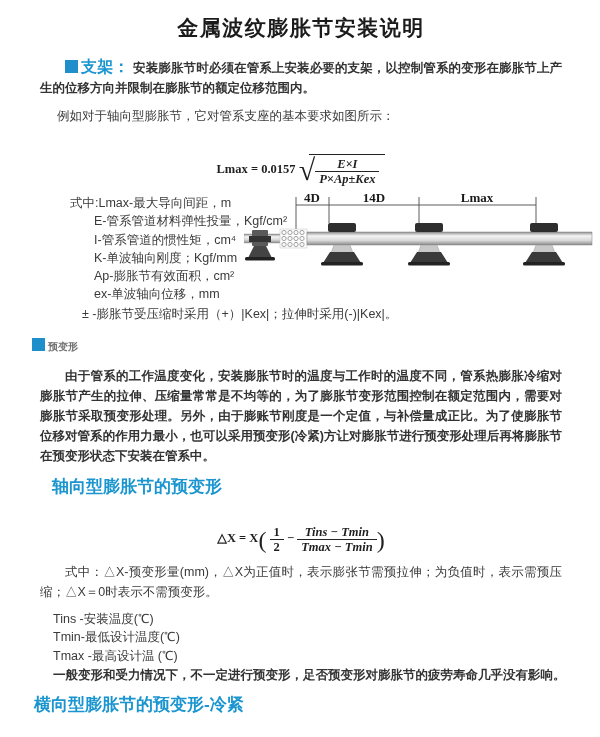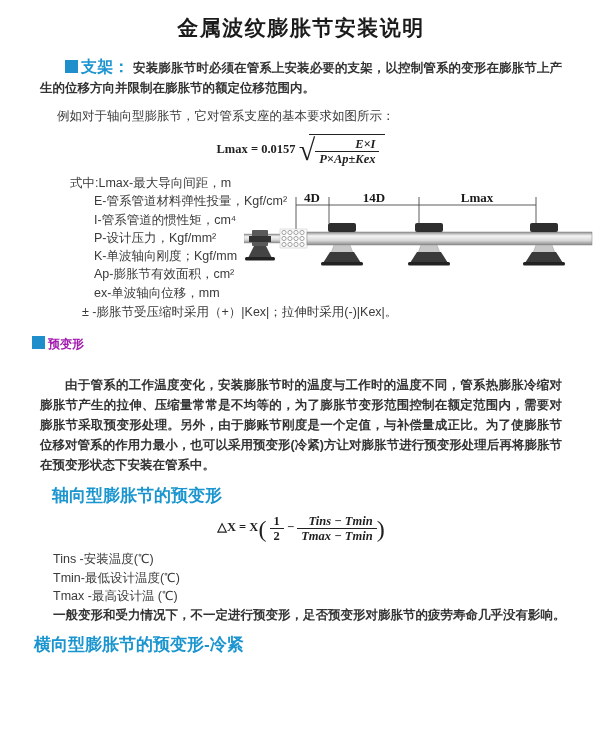--- a/index.html
+++ b/index.html
@@ -19,27 +19,27 @@
   .sec-inline-head{color:#1B95CF;font-size:16px;font-weight:bold;}
   .sq{
     display:inline-block;width:13px;height:13px;background:#1E8FCB;
     margin-right:3px;vertical-align:-1px;
   }
   .example-line{line-height:20px;margin:2px 0 0 0;}
 
   
   .formula{
     text-align:center;font-family:"Liberation Serif",serif;color:#1f1f1f;
-    font-weight:bold;margin:7px 0 7px 0;
+    font-weight:bold;margin:27px 0 7px 0;
   }
   .frac{
     display:inline-block;vertical-align:middle;text-align:center;
     line-height:1.12;font-size:12.5px;
   }
-  .frac .num{display:block;border-bottom:1.2px solid #222;padding:0 4px;text-align:right;}
+  .frac .num{display:block;border-bottom:1.2px solid #222;padding:0 4px;}
   .frac .den{display:block;padding:0 4px;}
   .sqrt-glyph{font-size:30px;font-weight:normal;vertical-align:middle;margin-right:-6px;}
   .rooted{
     display:inline-block;border-top:1.6px solid #222;vertical-align:middle;
     padding:2px 6px 0 6px;font-style:italic;
   }
   .ital{font-style:italic;}
   .big-paren{font-size:24px;font-weight:normal;vertical-align:middle;line-height:1;}
 
   
@@ -47,21 +47,21 @@
   .def-line{line-height:18.3px;margin-left:62px;white-space:nowrap;}
   .def-line.first{margin-left:38px;}
   .pm-note{line-height:19px;margin:1px 0 0 50px;white-space:nowrap;}
   .consult-line{line-height:19px;margin:1px 0 0 50px;white-space:nowrap;}
 
   
   .diagram{position:absolute;left:244px;top:192px;width:352px;height:96px;}
   .dim-label{font-family:"Liberation Serif",serif;font-weight:bold;font-size:13px;fill:#1a1a1a;}
 
   .section-head{
-    color:#a21caf;font-size:12px;font-weight:bold;margin:14px 0 22px 0;
+    color:#737373;font-size:10px;font-weight:bold;margin:14px 0 12px 0;
   }
   .sub-head{
     color:#1B95CF;font-size:17px;font-weight:bold;margin:9px 0 5px 20px;
   }
   .sub-head.flush{margin-left:2px;}
   .axial-items{margin-left:21px;}
   .axial-items .item{line-height:18.6px;}
 </style>
 </head>
 <body>
@@ -79,41 +79,41 @@
 
   <div class="formula">
     <span>Lmax = 0.0157</span>
     <span class="sqrt-glyph">√</span><span class="rooted"><span class="frac"><span class="num">E×I</span><span class="den">P×Ap±Kex</span></span></span>
   </div>
 
   <div class="def-list">
     <div class="def-line first">式中:Lmax-最大导向间距，m</div>
     <div class="def-line">E-管系管道材料弹性投量，Kgf/cm²</div>
     <div class="def-line">I-管系管道的惯性矩，cm⁴</div>
-    <div class="def-line">P-设计压力，Kgf/mm²</div>
     <div class="def-line">K-单波轴向刚度；Kgf/mm</div>
     <div class="def-line">Ap-膨胀节有效面积，cm²</div>
     <div class="def-line">ex-单波轴向位移，mm</div>
   </div>
 
   <div class="pm-note">± -膨胀节受压缩时采用（+）|Kex|；拉伸时采用(-)|Kex|。</div>
 
   <div class="section-head"><span class="sq"></span><span>预变形</span></div>
 
   <p class="para indent semibold">由于管系的工作温度变化，安装膨胀节时的温度与工作时的温度不同，管系热膨胀冷缩对膨胀节产生的拉伸、压缩量常常是不均等的，为了膨胀节变形范围控制在额定范围内，需要对膨胀节采取预变形处理。另外，由于膨账节刚度是一个定值，与补偿量成正比。为了使膨胀节位移对管系的作用力最小，也可以采用预变形(冷紧)方让对膨胀节进行预变形处理后再将膨胀节在预变形状态下安装在管系中。</p>
 
   <div class="sub-head">轴向型膨胀节的预变形</div>
 
   <div class="formula">
     <span>△X = X</span><span class="big-paren">(</span>
     <span class="frac"><span class="num">1</span><span class="den">2</span></span>
     <span>−</span>
     <span class="frac ital"><span class="num">Tins − Tmin</span><span class="den">Tmax − Tmin</span></span><span class="big-paren">)</span>
   </div>
 
+  <p class="para indent">式中：△X-预变形量(mm)，△X为正值时，表示膨张节需预拉伸；为负值时，表示需预压缩；△X＝0时表示不需预变形。</p>
 
   <div class="axial-items">
     <div class="item">Tins -安装温度(℃)</div>
     <div class="item">Tmin-最低设计温度(℃)</div>
     <div class="item">Tmax -最高设计温 (℃)</div>
     <div class="item semibold">一般变形和受力情况下，不一定进行预变形，足否预变形对膨胀节的疲劳寿命几乎没有影响。</div>
   </div>
 
   <div class="sub-head flush">横向型膨胀节的预变形-冷紧</div>
 

